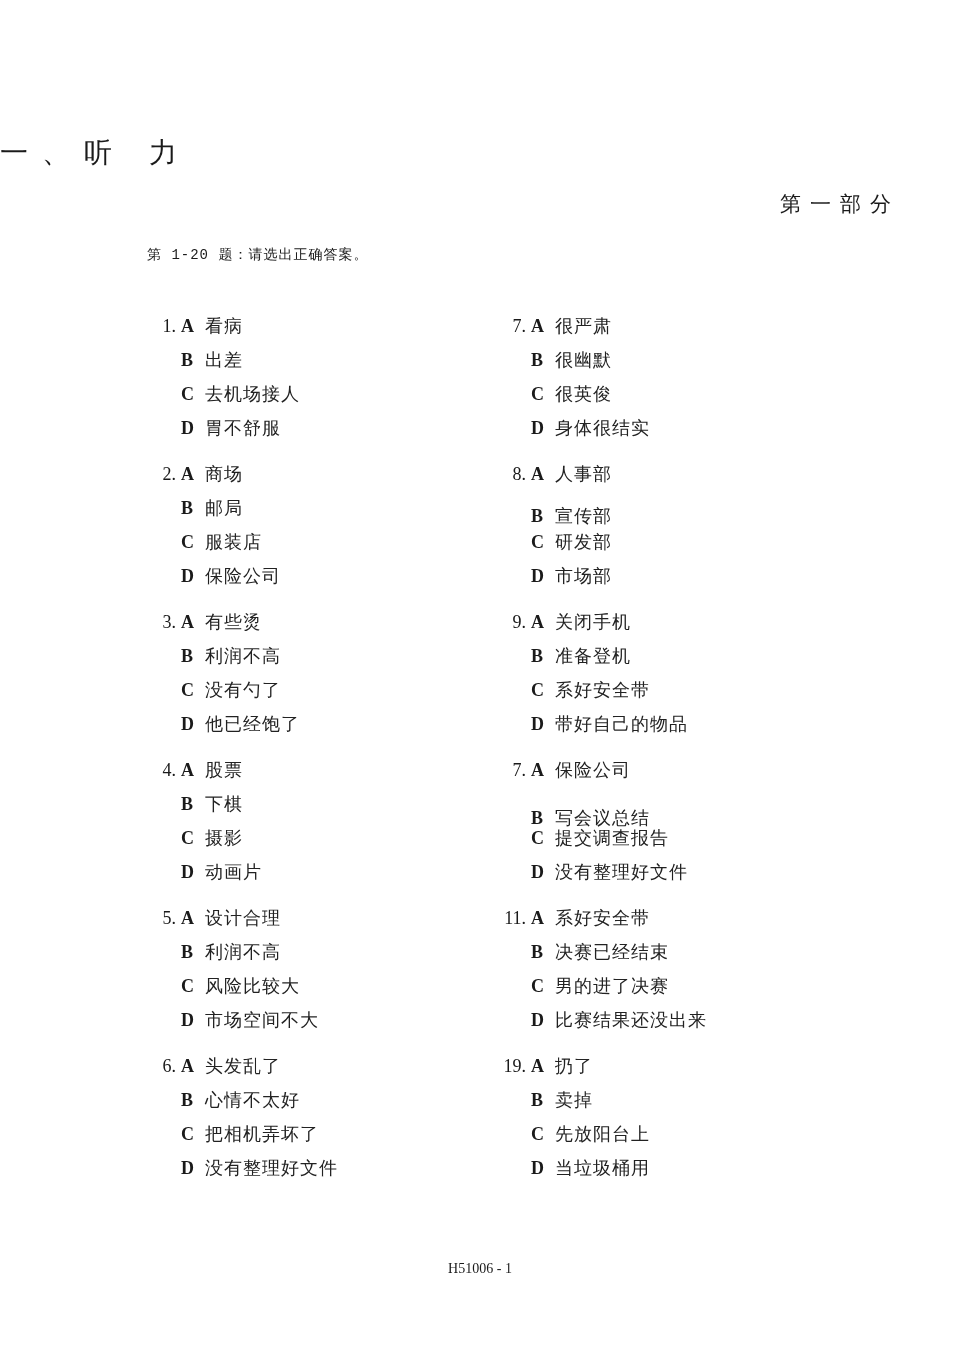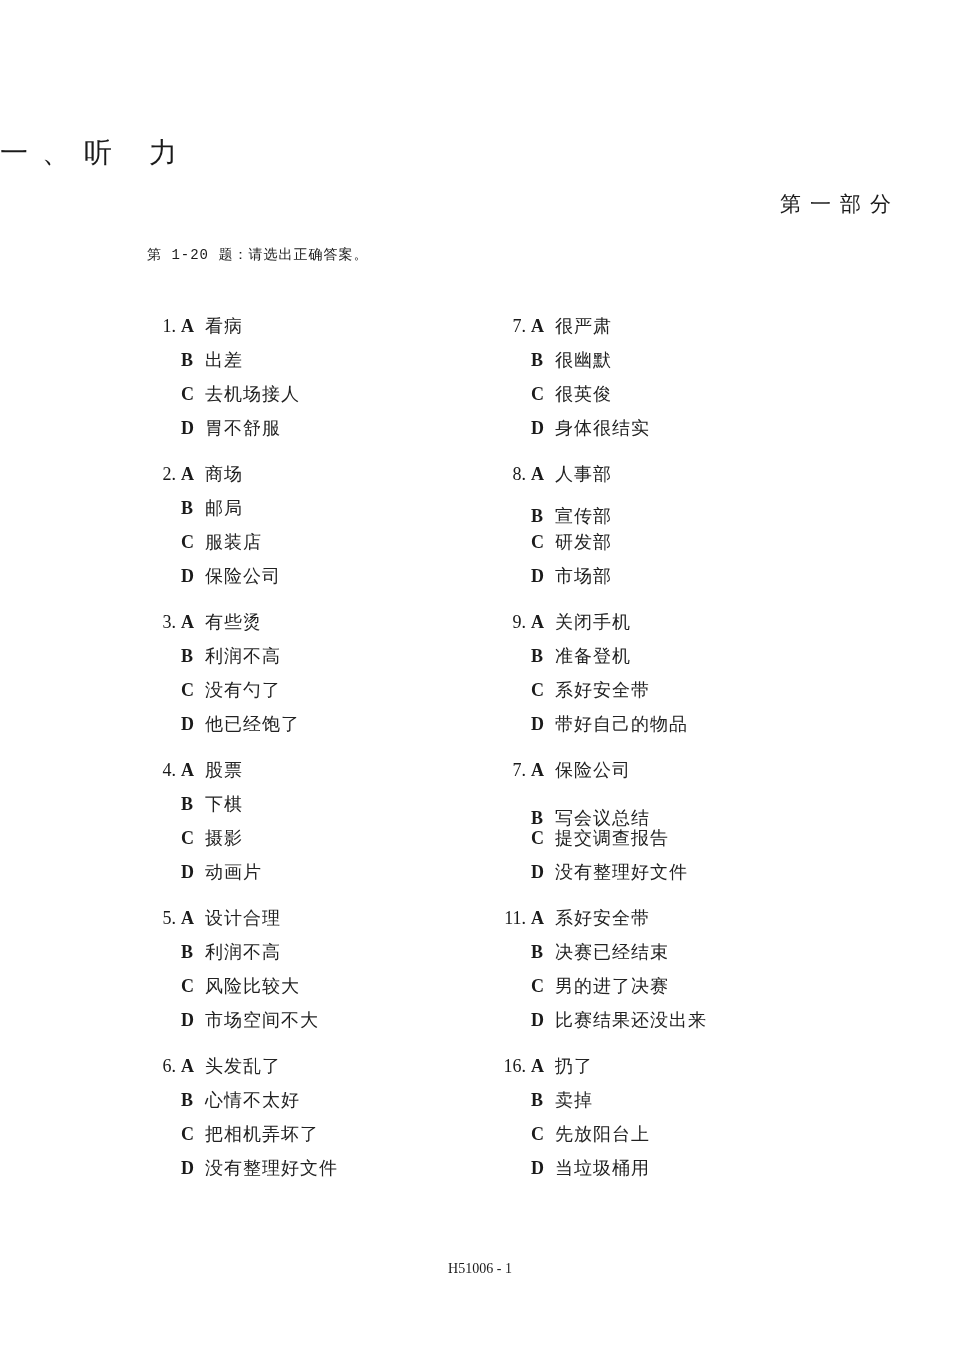--- a/index.html
+++ b/index.html
@@ -192,21 +192,21 @@
 
   <div class="question">
     <span class="q-num">11.</span>
     <div class="option" style="top:0"><span class="opt-letter">A</span><span class="opt-text">系好安全带</span></div>
     <div class="option" style="top:34px"><span class="opt-letter">B</span><span class="opt-text">决赛已经结束</span></div>
     <div class="option" style="top:68px"><span class="opt-letter">C</span><span class="opt-text">男的进了决赛</span></div>
     <div class="option" style="top:102px"><span class="opt-letter">D</span><span class="opt-text">比赛结果还没出来</span></div>
   </div>
 
   <div class="question">
-    <span class="q-num">16.</span>
+    <span class="q-num">19.</span>
     <div class="option" style="top:0"><span class="opt-letter">A</span><span class="opt-text">扔了</span></div>
     <div class="option" style="top:34px"><span class="opt-letter">B</span><span class="opt-text">卖掉</span></div>
     <div class="option" style="top:68px"><span class="opt-letter">C</span><span class="opt-text">先放阳台上</span></div>
     <div class="option" style="top:102px"><span class="opt-letter">D</span><span class="opt-text">当垃圾桶用</span></div>
   </div>
 </div>
 
 <div class="footer">H51006 - 1</div>
 
 </body></html>

